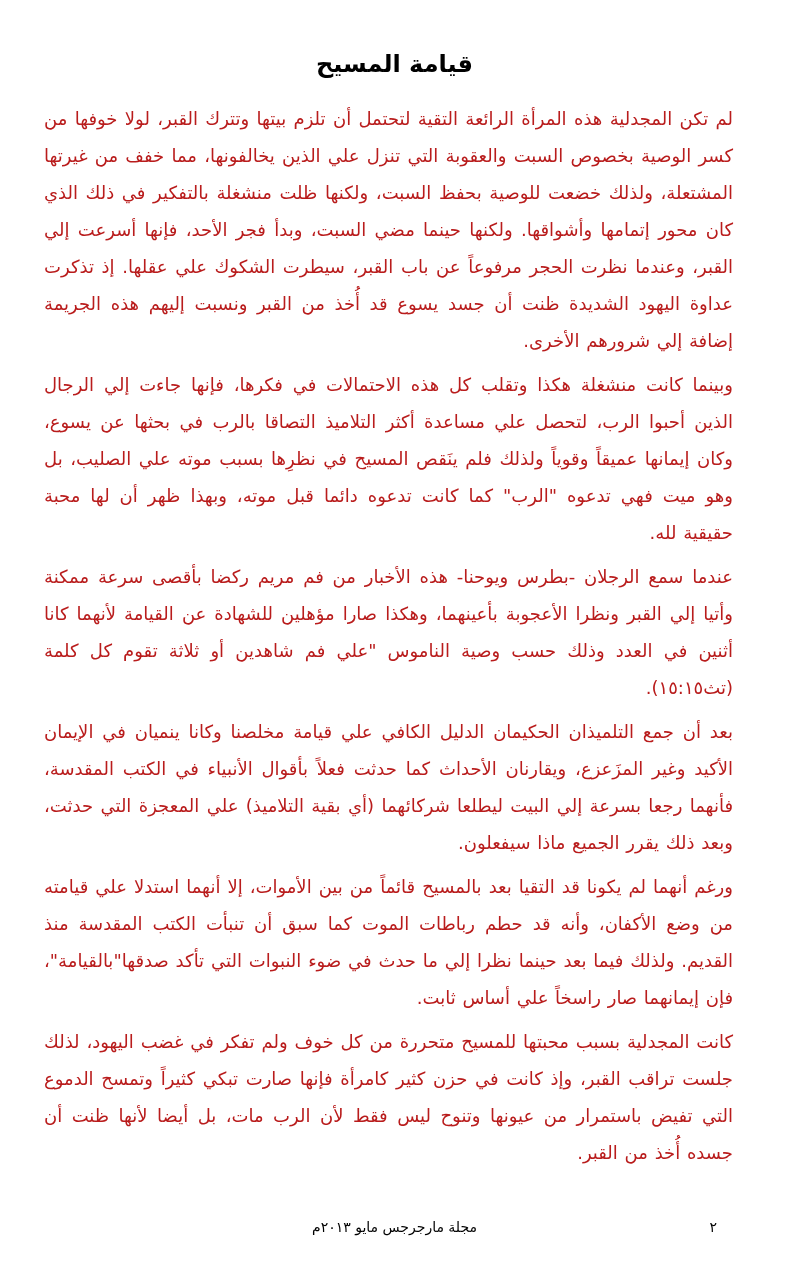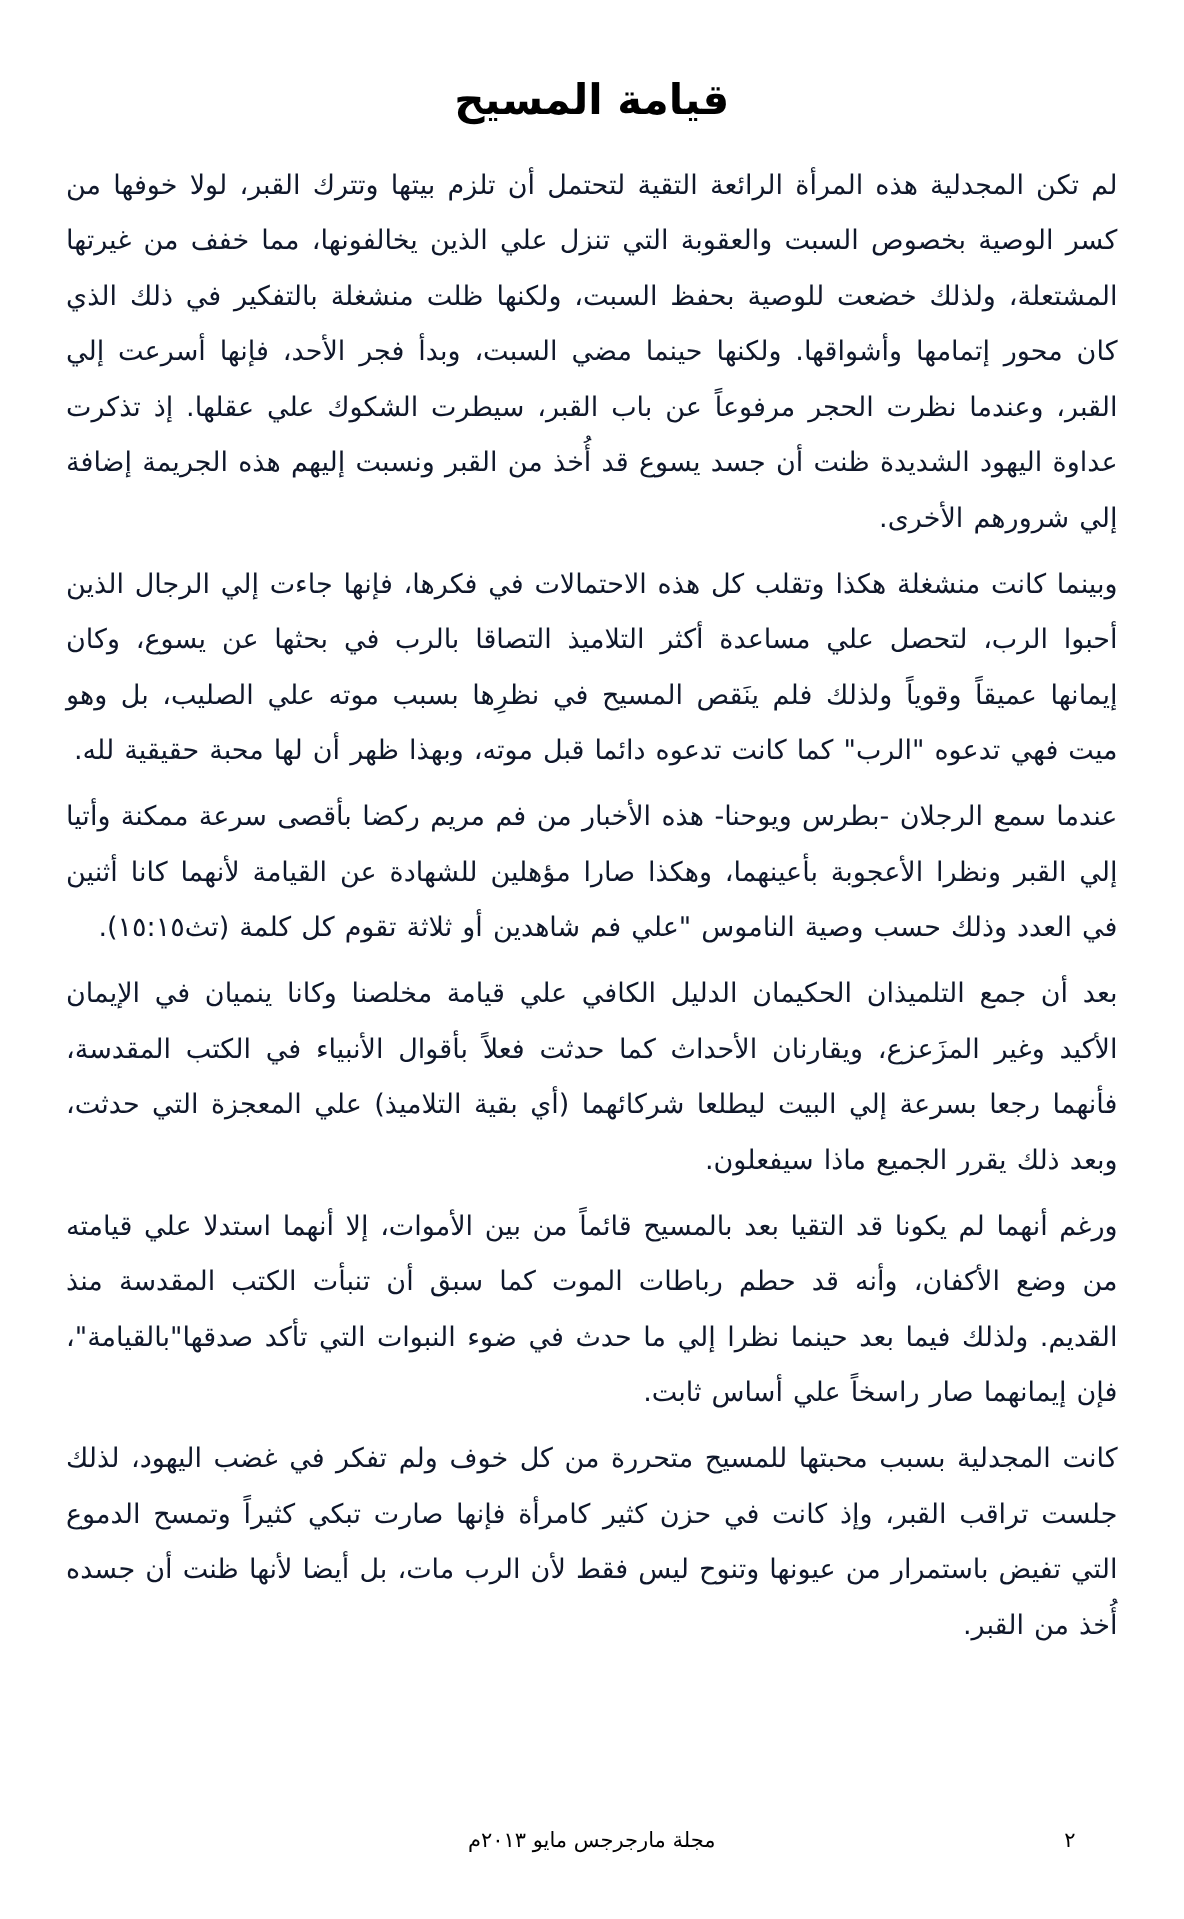--- a/index.html
+++ b/index.html
@@ -19,32 +19,32 @@
     background: #ffffff;
     overflow: hidden;
     direction: rtl;
     color: #000000;
   }
   .content {
     padding: 50px 44px 0 44px;
   }
   .title {
     text-align: center;
-    font-size: 28px;
+    font-size: 24px;
     font-weight: bold;
     margin: 0 0 22px 0;
     color: #000000;
   }
   .body-text p {
     font-size: 18px;
     line-height: 37px;
     text-align: justify;
     text-align-last: right;
-    margin: 0 0 7px 0;
-    color: #0f172a;
+    margin: 0 12px 7px 0;
+    color: #b91c1c;
     word-spacing: 1px;
   }
   .footer {
     position: absolute;
     bottom: 36px;
     right: 44px;
     left: 44px;
     height: 24px;
     font-size: 14px;
     color: #000000;

